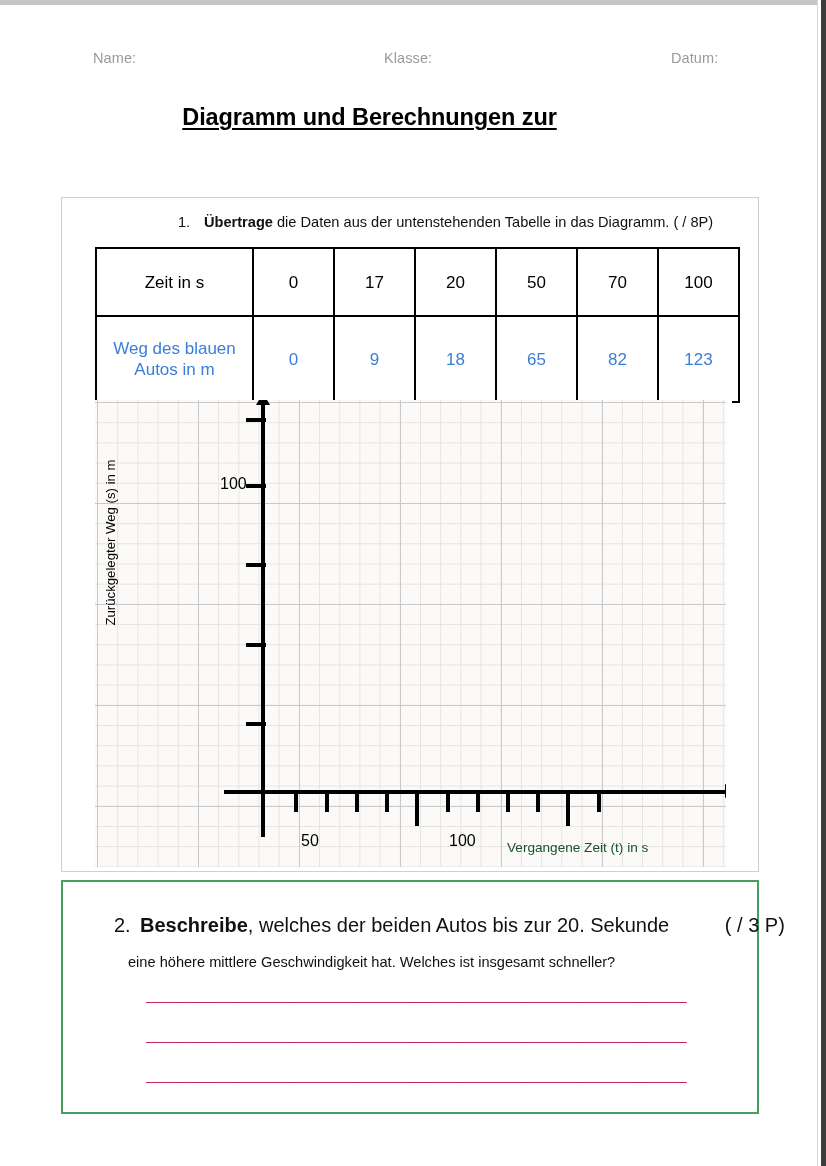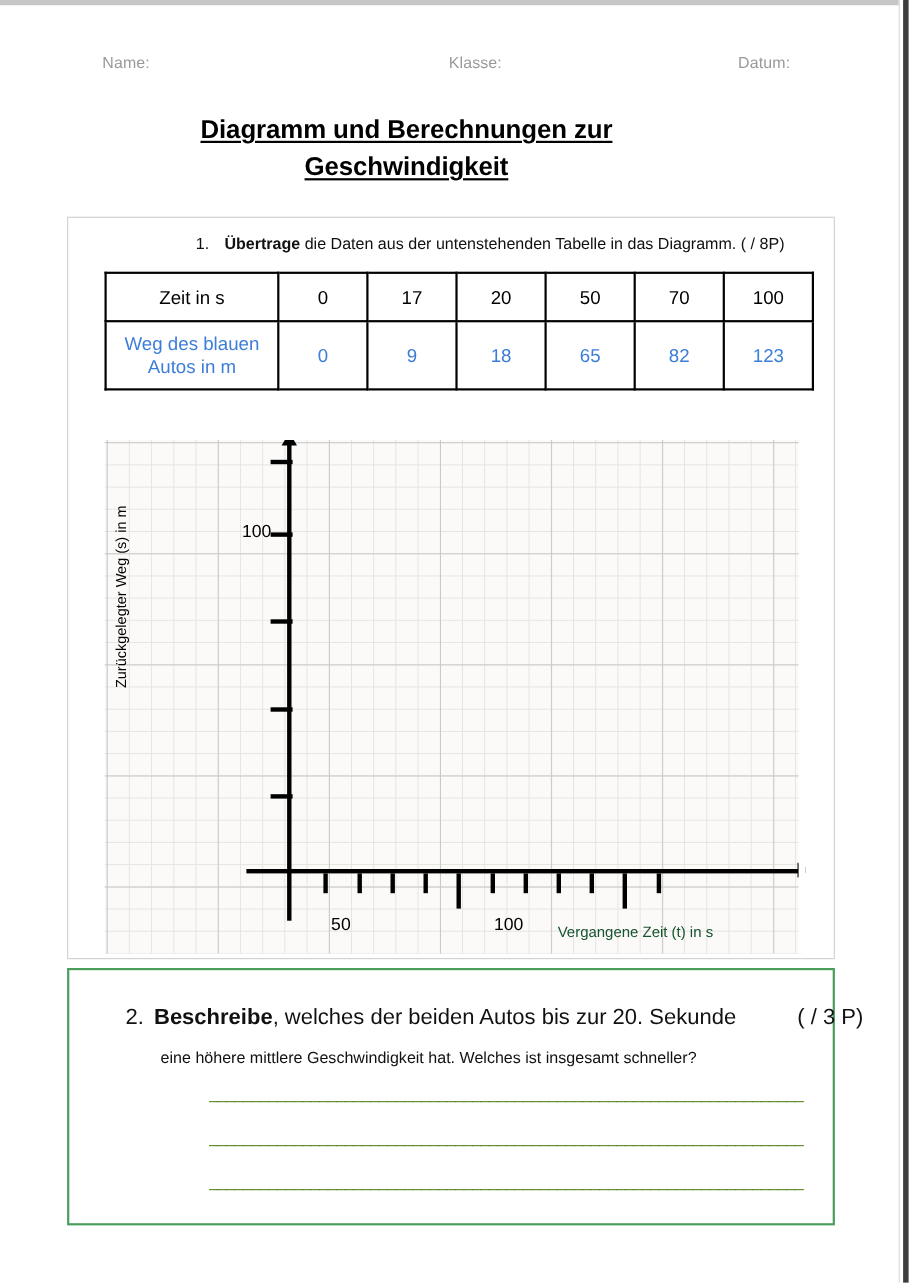--- a/index.html
+++ b/index.html
@@ -50,21 +50,21 @@
     width: 818px;
     height: 24px;
   }
   .hdr-field {
     position: absolute;
     color: #9a9a9a;
     font-size: 14.5px;
     letter-spacing: .1px;
   }
   #hdr-name  { left: 93px;  top: 0; }
-  #hdr-klasse{ left: 384px; top: 0; margin-left: 24px; }
+  #hdr-klasse{ left: 384px; top: 0; }
   #hdr-datum { left: 671px; top: 0; }
 
   
   #title {
     position: absolute;
     top: 95px; left: 0;
     width: 739px;
     text-align: center;
     font-size: 23.5px;
     font-weight: bold;
@@ -113,21 +113,21 @@
     font-size: 17px;
     padding: 0;
     line-height: 21px;
     vertical-align: middle;
   }
   #data-table col.c0 { width: 157px; }
   #data-table col.cx { width: 81px; }
   .row-head td { height: 34px; color: #000; }
   .row-red  td { height: 52px; color: #c0392b; }
   .row-blue td { height: 52px; color: #3b7dd8; }
-  .rowlabel { padding: 4px 4px !important; }
+  .rowlabel { padding: 16px 4px !important; }
 
   
   #grid-wrap {
     position: absolute;
     left: 33px; top: 202px;
     width: 637px; height: 467px;
     overflow: hidden;
   }
   #grid-paper {
     position: absolute;
@@ -230,56 +230,54 @@
   #q2-line1 {
     position: absolute;
     left: 51px; top: 32px;
     font-size: 20px;
     color: #111;
     white-space: nowrap;
   }
   #q2-line1 .num { display:inline-block; width: 26px; }
   #q2-line2 {
     position: absolute;
-    left: 83px; top: 72px;
+    left: 65px; top: 72px;
     font-size: 14.6px;
     color: #111;
     white-space: nowrap;
   }
   .answer-line {
     position: absolute;
     left: 83px;
     width: 578px;
     font-size: 14.6px;
-    color: #4d7c0f;
+    color: #be185d;
     overflow: hidden;
     white-space: nowrap;
     letter-spacing: -0.4px;
-    margin-left: 44px;
   }
   #ans1 { top: 105px; }
   #ans2 { top: 145px; }
   #ans3 { top: 185px; }
 </style>
 </head>
 <body>
 
 <div id="top-bar"></div>
 
 <div id="page">
 
   <div id="header-row">
     <span class="hdr-field" id="hdr-name">Name:</span>
     <span class="hdr-field" id="hdr-klasse">Klasse:</span>
     <span class="hdr-field" id="hdr-datum">Datum:</span>
   </div>
 
   <div id="title">
     <span>Diagramm und Berechnungen zur</span><br>
-    <span>Geschwindigkeit</span>
   </div>
 
   <div id="box1">
 
     <div id="q1-line">
       <span class="num">1.</span><b>Übertrage</b><span> die Daten aus der untenstehenden Tabelle in das Diagramm.</span> <span class="points">(      / 8P)</span>
     </div>
 
     <table id="data-table">
       <colgroup>

